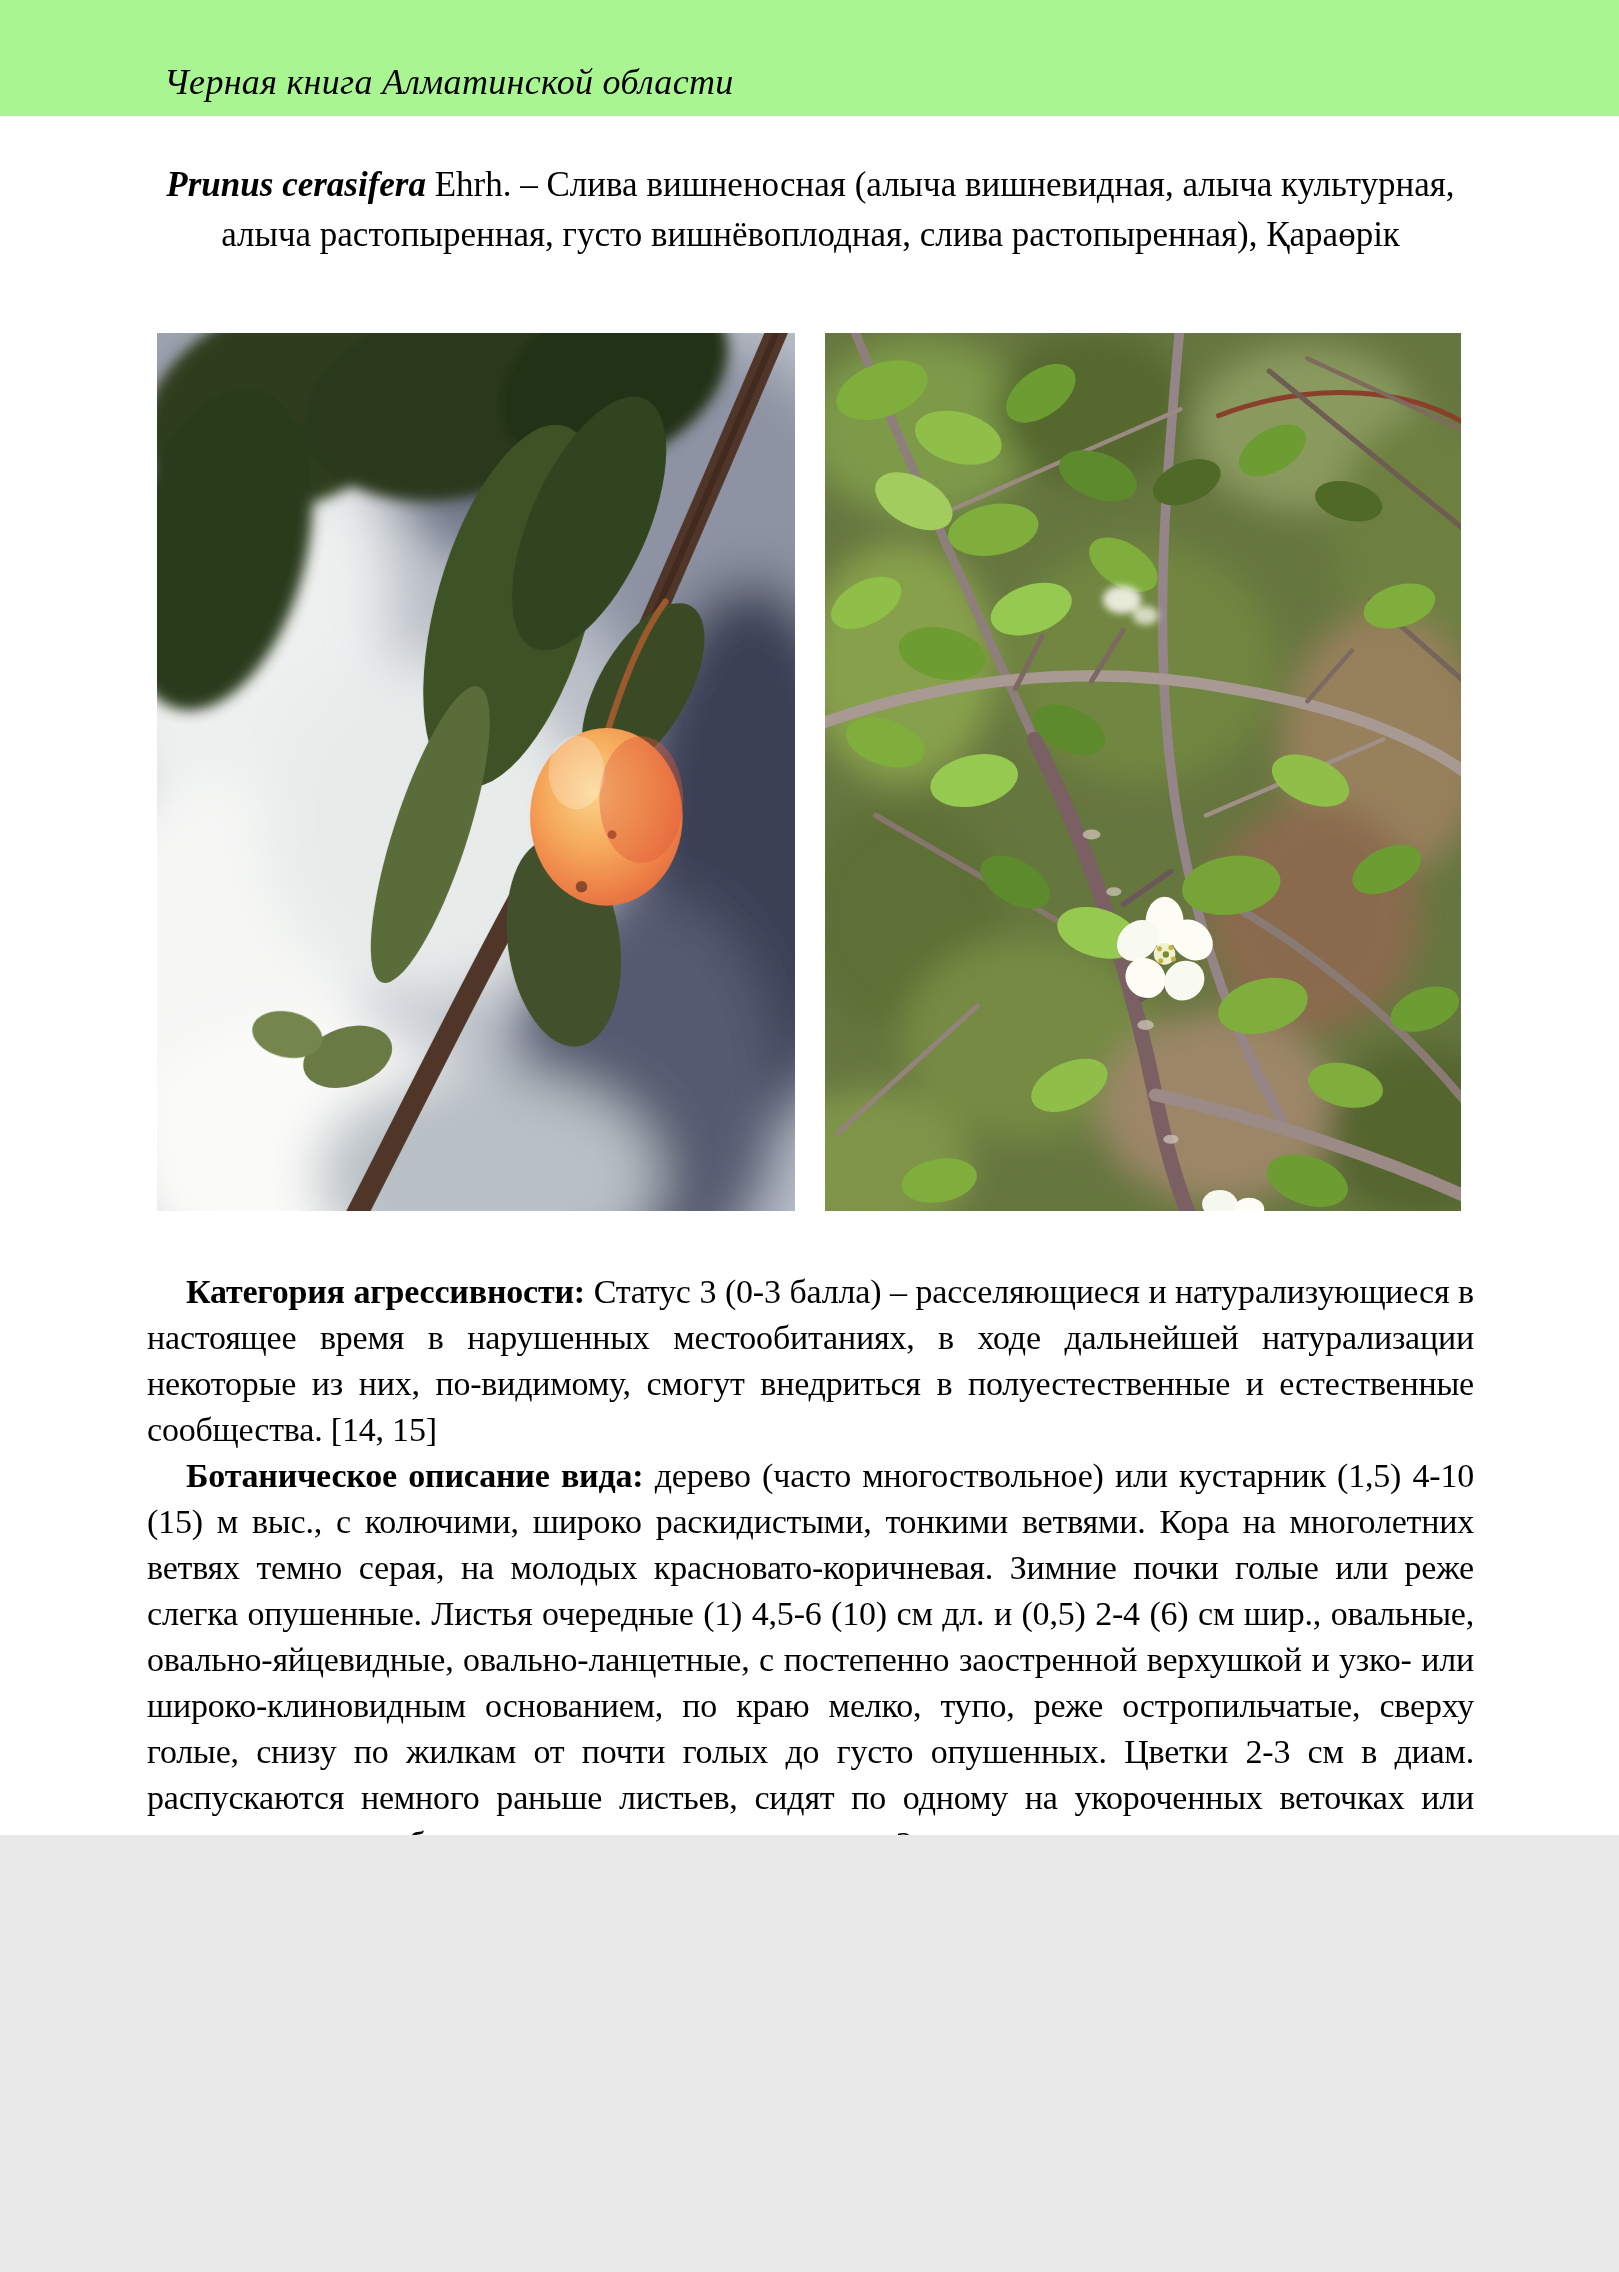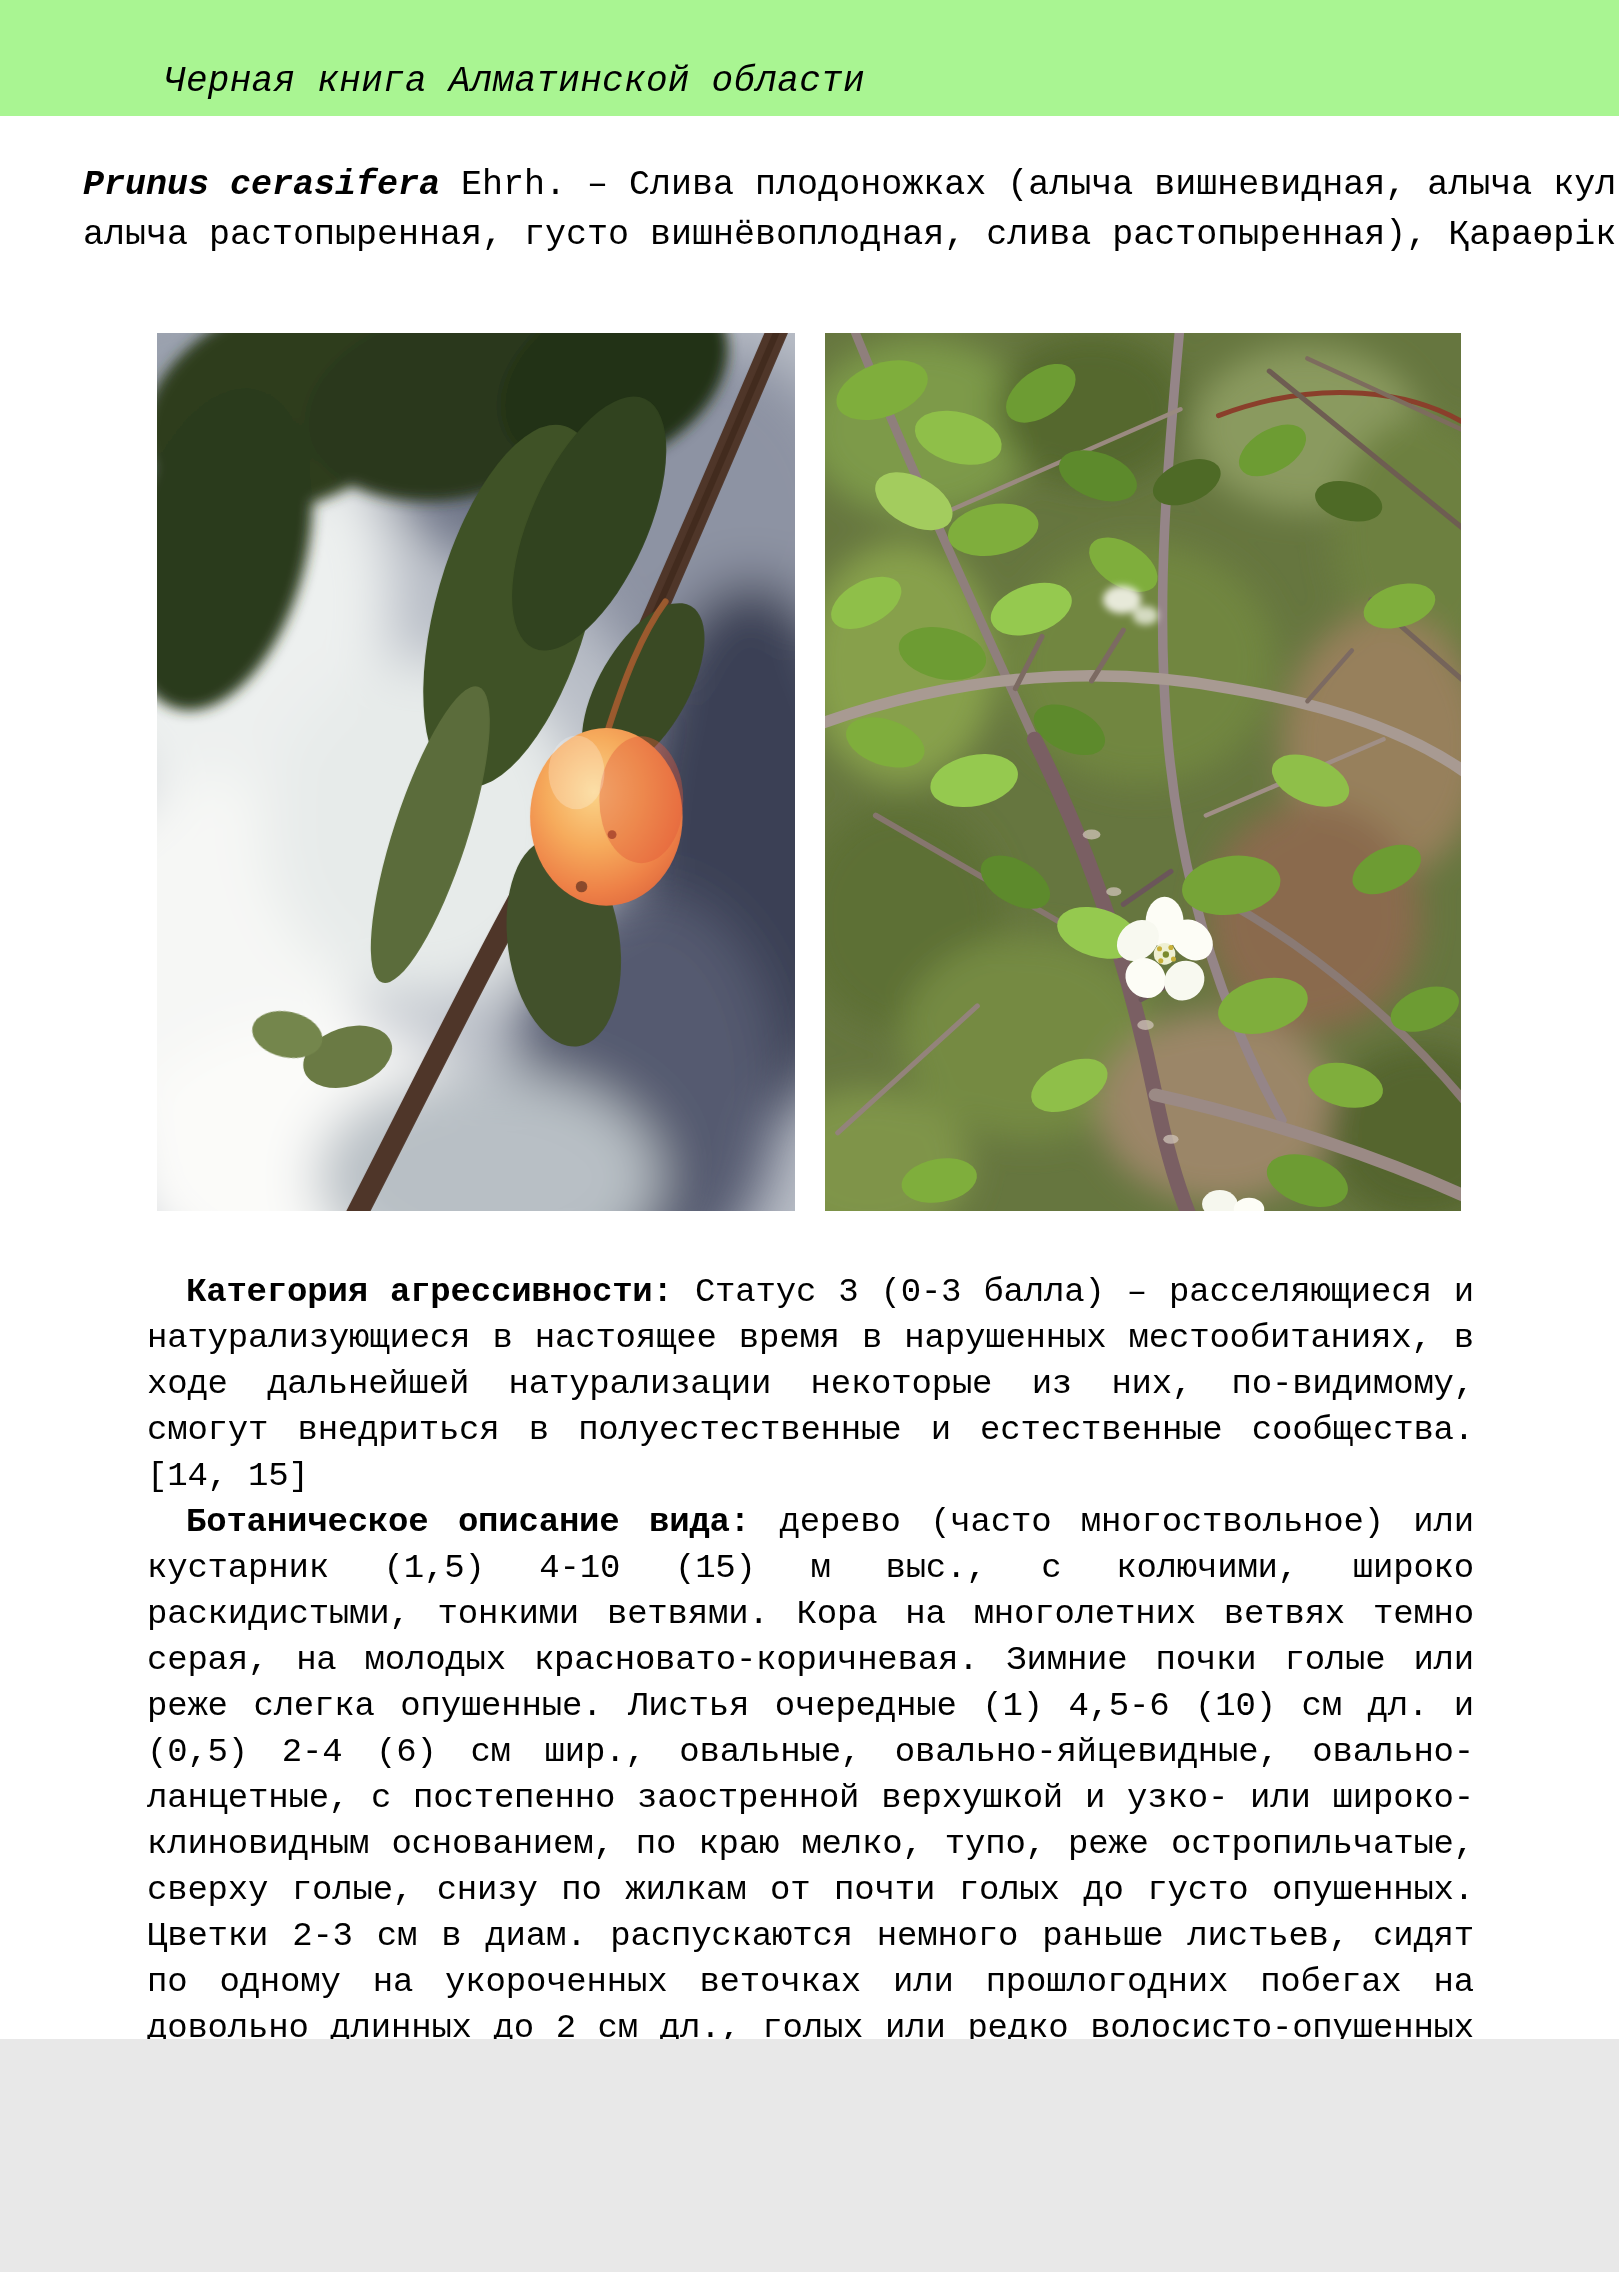--- a/index.html
+++ b/index.html
@@ -1,18 +1,18 @@
 <!DOCTYPE html>
 <html lang="ru" style="font-size:10.2px"><head>
 <meta charset="utf-8">
 <style>
   html,body{margin:0;padding:0;background:#e8e8e8;}
   .page{
-    position:relative;width:1620px;height:2039px;background:#ffffff;
-    font-family:Liberation Mono, monospace;color:#000;overflow:hidden;margin:0 auto;
+    position:relative;width:1620px;height:1835px;background:#ffffff;
+    font-family:Liberation Serif, serif;color:#000;overflow:hidden;margin:0 auto;
   }
   .header-band{position:absolute;left:0;top:0;width:1620px;height:116px;background:#a9f592;}
   .header-title{
     position:absolute;left:164px;top:61px;font-size:36px;font-style:italic;
     letter-spacing:0.3px;white-space:nowrap;
   }
   .title-block{
     position:absolute;left:83px;top:160px;width:1455px;
     text-align:center;font-size:35px;line-height:50px;
   }
@@ -35,21 +35,21 @@
 </head>
 <body>
 
 <div class="page">
 
   <div class="header-band" style="background: rgb(169, 245, 146);">
     <div class="header-title">Черная книга Алматинской области</div>
   </div>
 
   <div class="title-block">
-    <div class="title-line"><span class="species-italic">Prunus cerasifera</span><span> Ehrh. – Слива плодоножках (алыча вишневидная, алыча культурная,</span></div>
+    <div class="title-line"><span class="species-italic">Prunus cerasifera</span><span> Ehrh. – Слива вишненосная (алыча вишневидная, алыча культурная,</span></div>
     <div class="title-line">алыча растопыренная, густо вишнёвоплодная, слива растопыренная), Қараөрік</div>
   </div>
 
   <figure class="photo photo-left" style="margin:0" aria-label="Оранжево-красный плод алычи на тонкой веточке с тёмно-зелёными листьями на размытом серо-белом фоне">
     <svg viewBox="0 0 1004 1383" preserveAspectRatio="none">
       <defs>
         <filter id="lblur" x="-40%" y="-40%" width="180%" height="180%">
             <feGaussianBlur stdDeviation="42"></feGaussianBlur>
           </filter>
         <filter id="lblur2" x="-40%" y="-40%" width="180%" height="180%">

